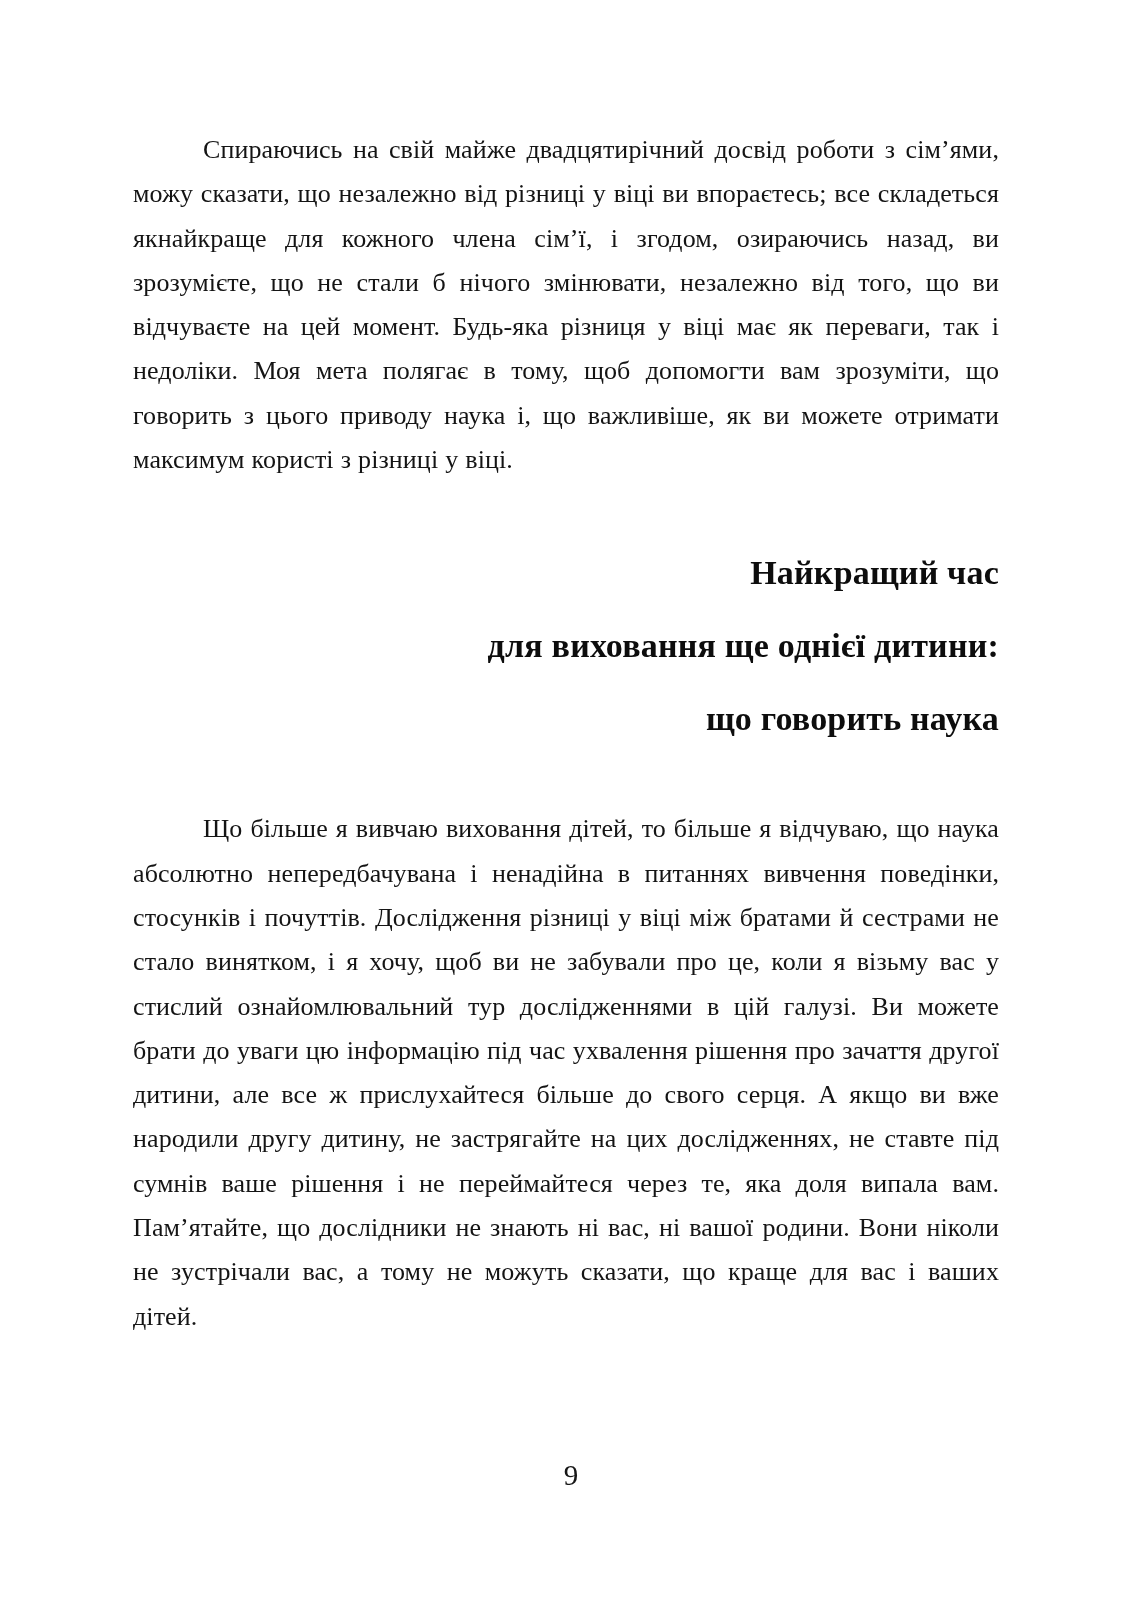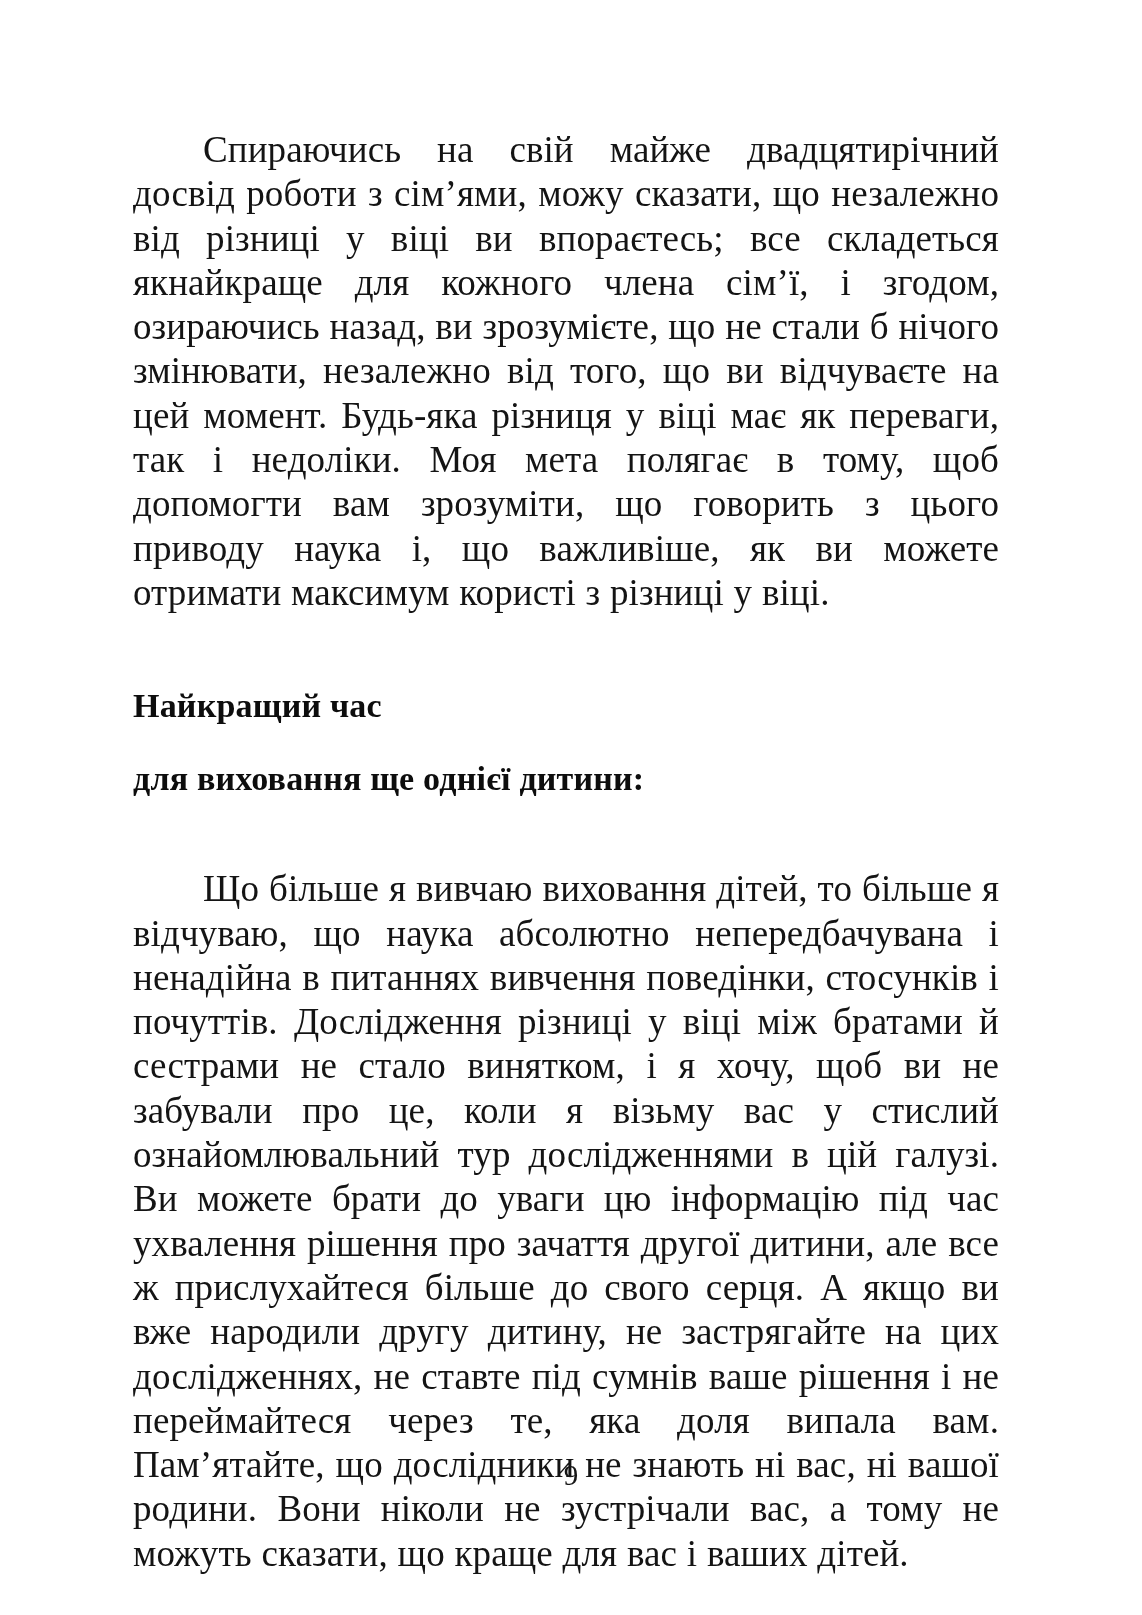--- a/index.html
+++ b/index.html
@@ -27,34 +27,34 @@
 
   .text-column {
     position: absolute;
     left: 133px;
     top: 128px;
     width: 866px;
   }
 
   p.body-par {
     margin: 0;
-    font-size: 37px;
+    font-size: 26px;
     line-height: 44.3px;
     text-align: justify;
     text-indent: 70px;
     text-justify: inter-word;
     letter-spacing: 0.1px;
     word-spacing: 0.4px;
     color: #141414;
   }
 
   .chapter-heading {
     margin: 0;
     padding: 0;
-    text-align: left;
+    text-align: right;
     font-weight: bold;
     font-size: 34px;
     line-height: 73px;
     letter-spacing: 0.2px;
     color: #0d0d0d;
   }
 
   .spacer-before-heading { height: 54px; }
   .spacer-after-heading  { height: 52px; }
 
@@ -77,20 +77,21 @@
 
   <div class="text-column">
 
     <p class="body-par">Спираючись на свій майже двадцятирічний досвід роботи з сім’ями, можу сказати, що незалежно від різниці у віці ви впораєтесь; все складеться якнайкраще для кожного члена сім’ї, і згодом, озираючись назад, ви зрозумієте, що не стали б нічого змінювати, незалежно від того, що ви відчуваєте на цей момент. Будь-яка різниця у віці має як переваги, так і недоліки. Моя мета полягає в тому, щоб допомогти вам зрозуміти, що говорить з цього приводу наука і, що важливіше, як ви можете отримати максимум користі з різниці у віці.</p>
 
     <div class="spacer-before-heading"></div>
 
     <div class="chapter-heading">
       <span class="heading-line">Найкращий час</span>
       <span class="heading-line">для виховання ще однієї дитини:</span>
+      <span class="heading-line">що говорить наука</span>
     </div>
 
     <div class="spacer-after-heading"></div>
 
     <p class="body-par">Що більше я вивчаю виховання дітей, то більше я відчуваю, що наука абсолютно непередбачувана і ненадійна в питаннях вивчення поведінки, стосунків і почуттів. Дослідження різниці у віці між братами й сестрами не стало винятком, і я хочу, щоб ви не забували про це, коли я візьму вас у стислий ознайомлювальний тур дослідженнями в цій галузі. Ви можете брати до уваги цю інформацію під час ухвалення рішення про зачаття другої дитини, але все ж прислухайтеся більше до свого серця. А якщо ви вже народили другу дитину, не застрягайте на цих дослідженнях, не ставте під сумнів ваше рішення і не переймайтеся через те, яка доля випала вам. Пам’ятайте, що дослідники не знають ні вас, ні вашої родини. Вони ніколи не зустрічали вас, а тому не можуть сказати, що краще для вас і ваших дітей.</p>
 
   </div>
 
   <div class="page-number">9</div>
 

